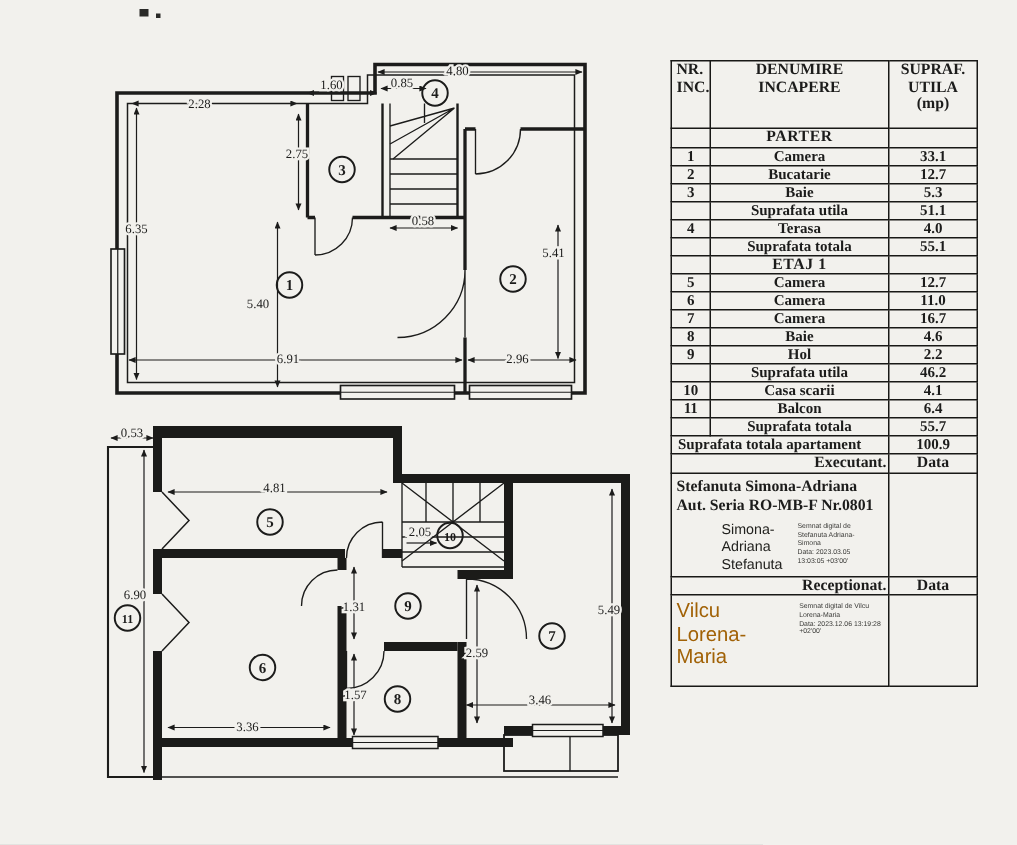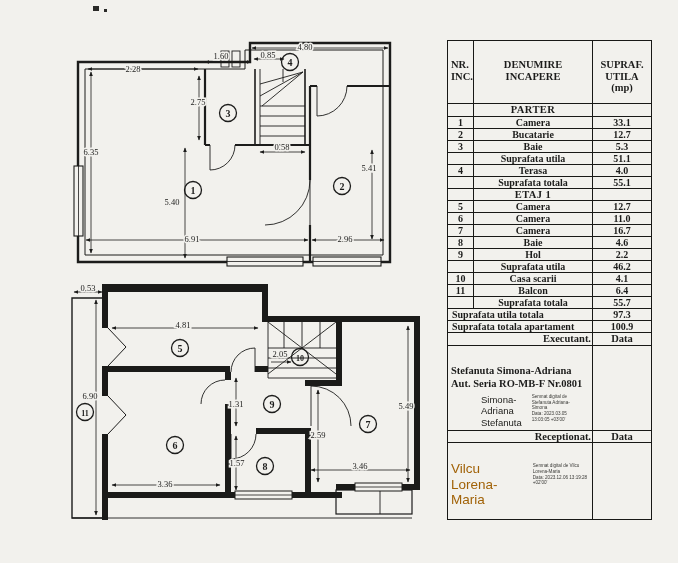--- a/index.html
+++ b/index.html
@@ -4,29 +4,29 @@
 <style>
   html,body{margin:0;padding:0;background:#d8d8d5;}
   .sheet{position:relative;width:678px;height:563px;background:#f2f1ed;overflow:hidden;
          font-family:"Liberation Serif",serif;color:#1c1c1b;}
   .speck{position:absolute;background:#2a2a28;}
   
   .titleblock{position:absolute;left:447px;top:40px;width:204px;}
   .titleblock table{border-collapse:collapse;table-layout:fixed;width:204px;}
   .titleblock td,.titleblock th{border:1.5px solid #181816;padding:0 1px;
      font:700 10px/1.1 "Liberation Serif",serif;text-align:center;overflow:hidden;}
-  .titleblock th{font-size:10.5px;white-space:pre-line;vertical-align:top;padding-top:18px;height:44px;margin-top:37px;}
+  .titleblock th{font-size:10.5px;white-space:pre-line;vertical-align:top;padding-top:0;height:44px;margin-top:37px;}
   .titleblock th.h-nr{text-align:left;padding-left:3px;}
   .titleblock tbody td{height:11px;}
   tr.section td{font-size:10.5px;letter-spacing:.4px;}
   tr.summary td{font-size:10px;}
   tr.merged td.name{text-align:left;padding-left:4px;}
   td.sigl{text-align:right;padding-left:3px;font-size:10.5px;height:13px;}
   td.sigd{font-size:10.5px;}
-  td.sigc{text-align:left;vertical-align:top;padding:18px 0 0 3px;}
+  td.sigc{text-align:left;vertical-align:top;padding:2px 0 0 3px;}
   tr.exec td{height:66px;}
   tr.recv td{height:58px;}
   .pre{white-space:pre-line;}
   .nline{font:700 10.5px/1.25 "Liberation Serif",serif;}
   .sigflex{display:flex;margin-top:4px;}
   .signame{margin-left:30px;font:500 9.5px/1.2 "Liberation Sans",sans-serif;color:#22221f;}
   .sigtiny{margin-left:10px;width:62px;font:400 4.6px/1.25 "Liberation Sans",sans-serif;color:#3a3a37;}
   .bigname{font:500 13.5px/1.15 "Liberation Sans",sans-serif;color:#a16207;}
   .recvflex{display:flex;}
   .recvflex .sigtiny{margin-left:6px;margin-top:2px;}
@@ -312,24 +312,20 @@
             <td class="nr">11</td>
             <td class="name">Balcon</td>
             <td class="area">6.4</td>
           </tr>
           <tr class="summary">
             <td class="nr"></td>
             <td class="name">Suprafata totala</td>
             <td class="area">55.7</td>
           </tr>
           <tr class="merged">
-            <td class="name" colspan="2">Suprafata utila totala</td>
-            <td class="area">97.3</td>
-          </tr>
-          <tr class="merged">
             <td class="name" colspan="2">Suprafata totala apartament</td>
             <td class="area">100.9</td>
           </tr>
         </tbody>
       <tbody>
         <tr>
           <td colspan="2" class="sigl">Executant.</td>
           <td class="sigd">Data</td>
         </tr>
         <tr class="exec">

